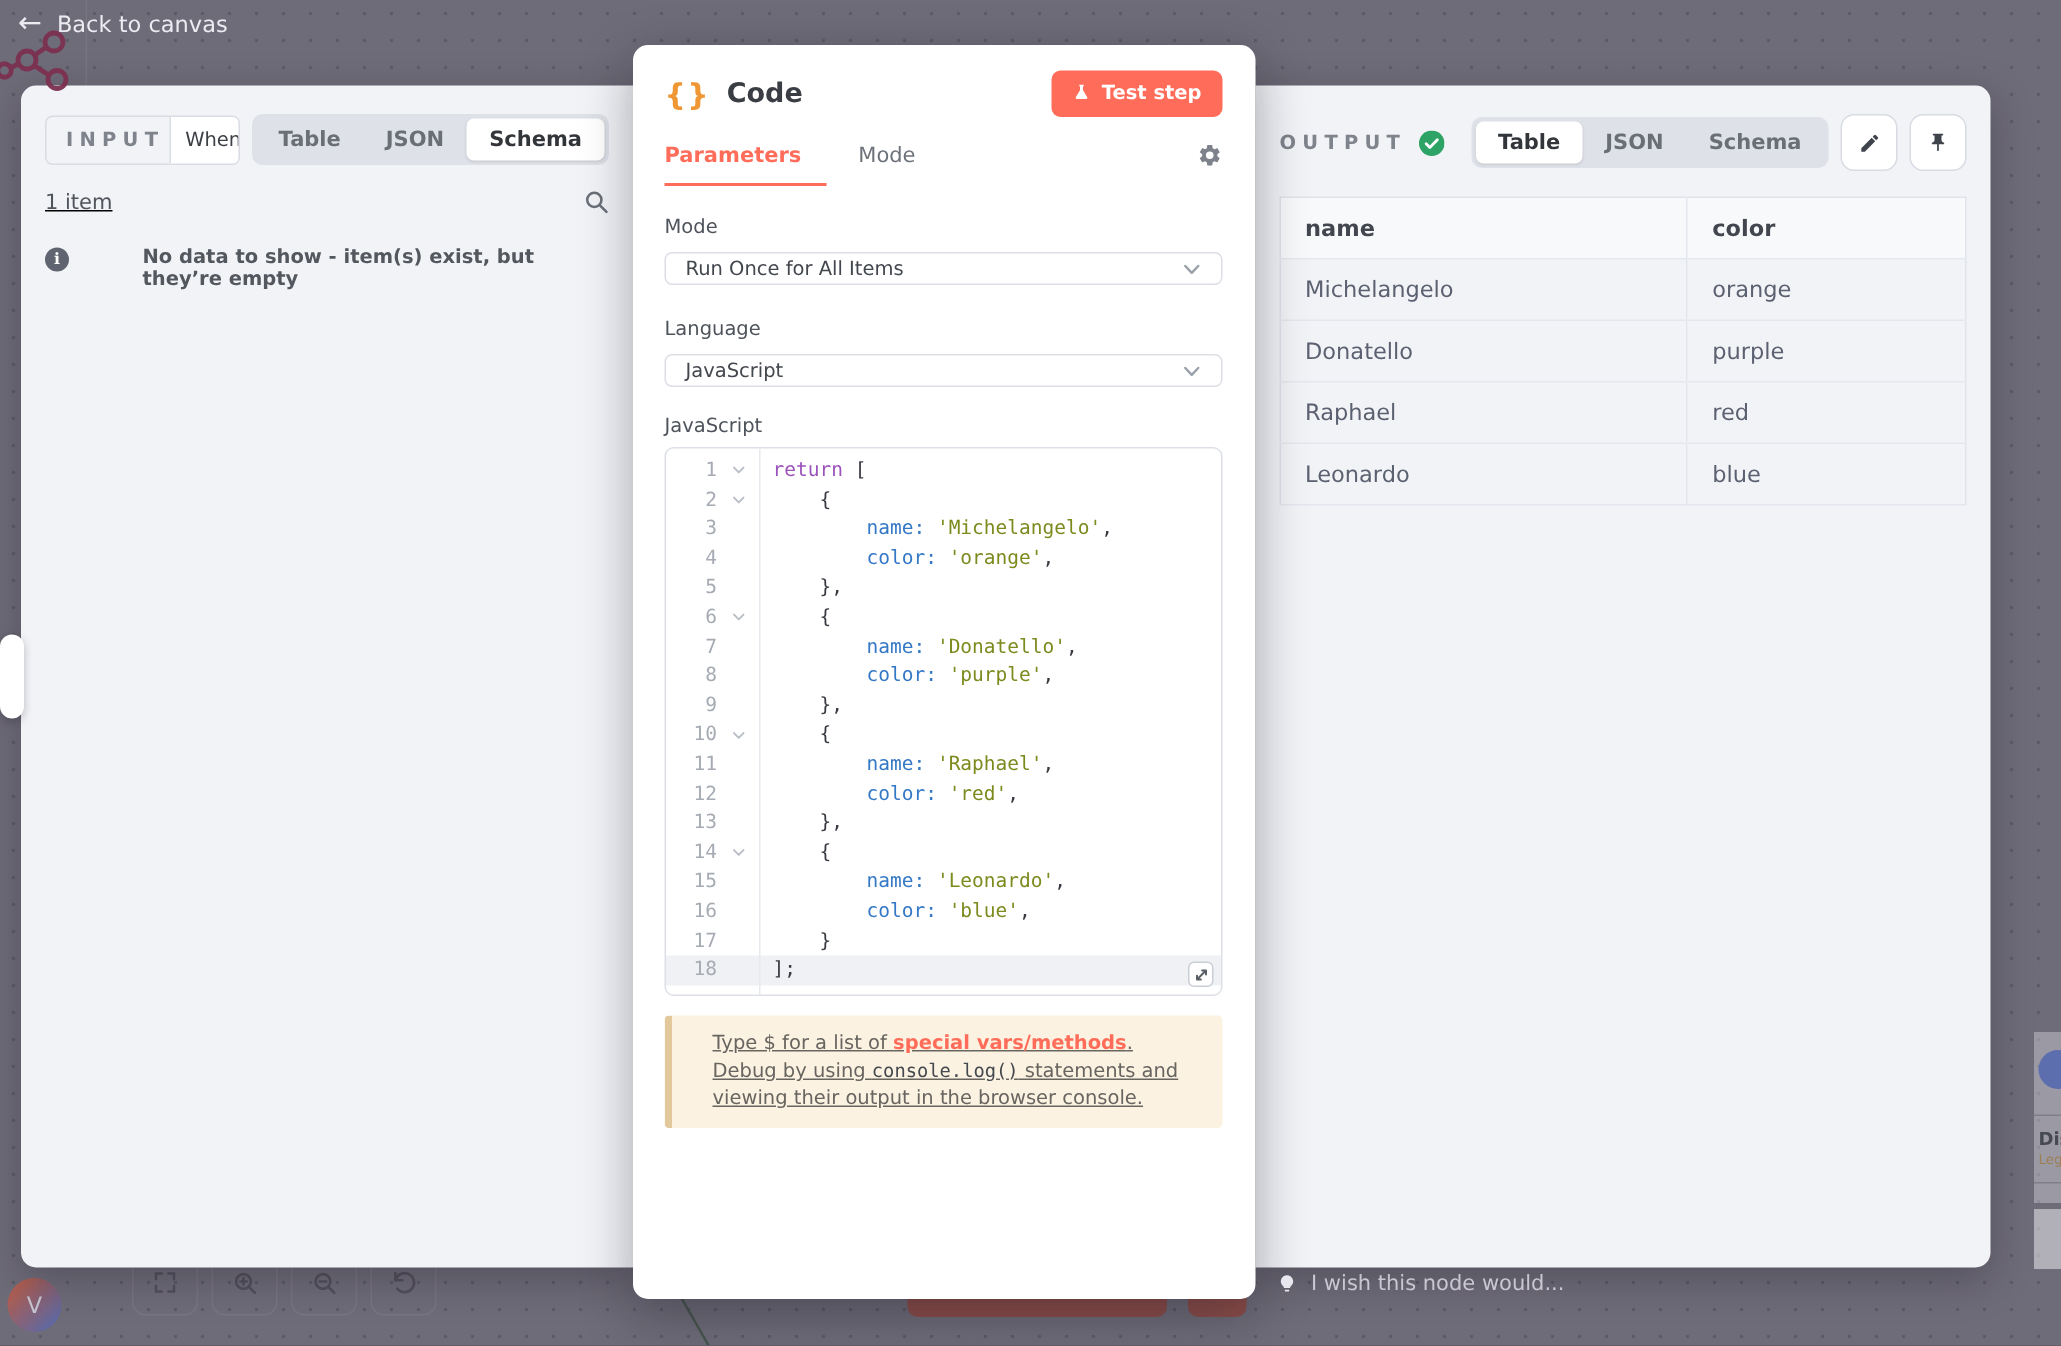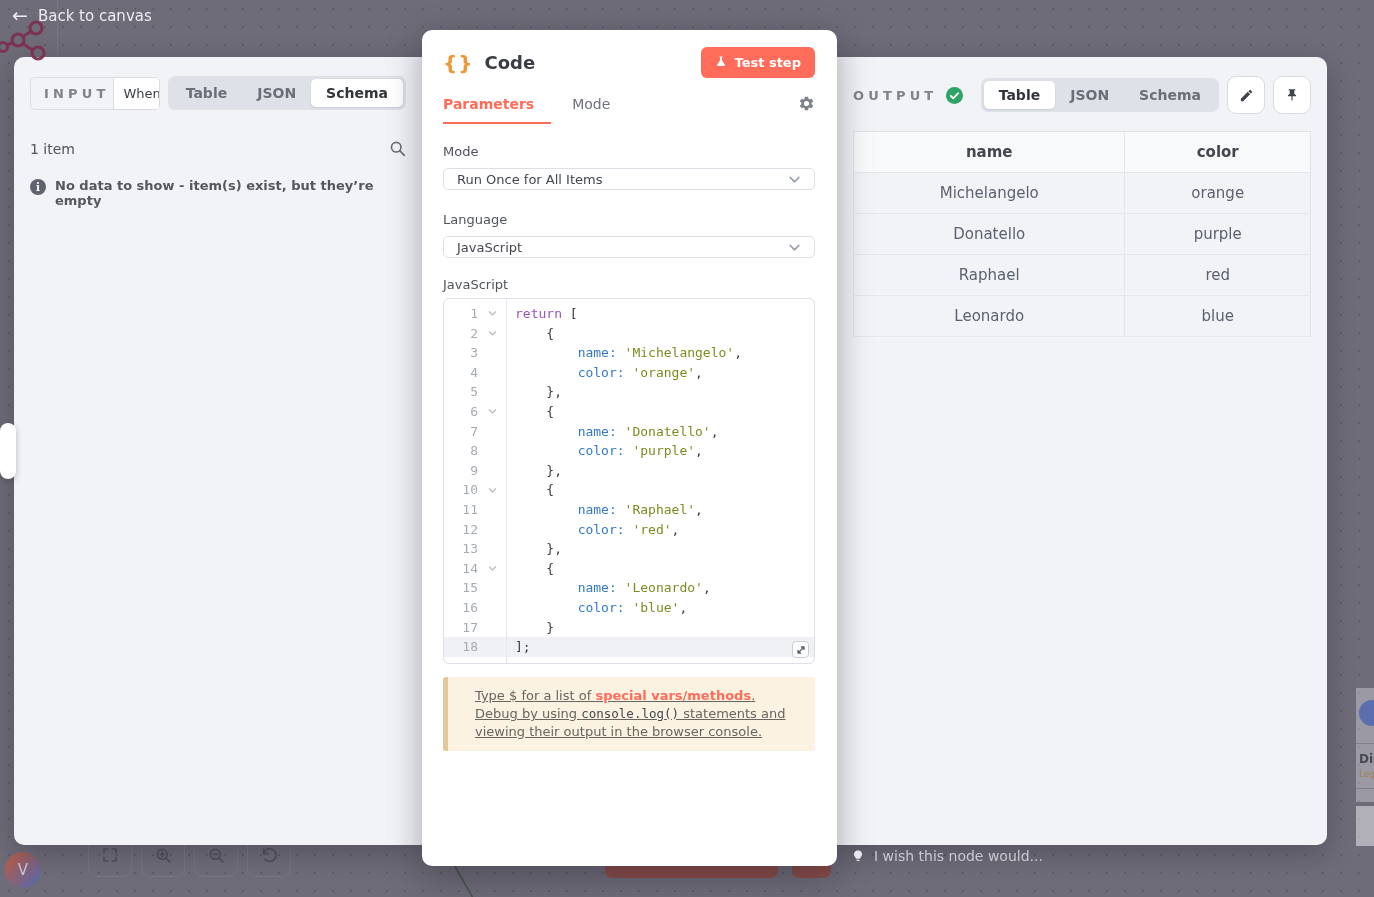--- a/index.html
+++ b/index.html
@@ -48,32 +48,32 @@
   .io-label{ font-size:13px; font-weight:600; letter-spacing:.32em; color:#7e838c; white-space:nowrap; }
   .input-group{ display:flex; align-items:stretch; border:1px solid #d9dce3; border-radius:5px; height:33px; overflow:hidden;text-align:right; }
   .input-group .io-label{ display:flex; align-items:center; padding:0 4px 0 13px; }
   .node-btn{ background:#fff; border-left:1px solid #d9dce3; padding:0 9px; font-size:13px; color:#3c3f45;
     display:flex; align-items:center; width:86px; white-space:nowrap; overflow:hidden; cursor:pointer; }
   .segmented{ display:flex; background:#dfe1e8; border-radius:7px; padding:3px; }
   .segmented .seg{ padding:6px 15px; font-size:14px; font-weight:600; color:#6a6f77; border-radius:5px; cursor:pointer; white-space:nowrap;}
   .segmented .seg.active{ background:#fff; color:#32353a; font-weight:700; box-shadow:0 1px 2px rgba(0,0,0,.10); }
   .icon-sq-btn{ width:38px; height:38px; background:#fff; border:1px solid #d8dbe2; border-radius:9px;
     display:flex; align-items:center; justify-content:center; color:#3f434b; cursor:pointer; }
-  .items-row{ display:flex; align-items:center; justify-content:space-between; margin-top:30px; }
+  .items-row{ display:flex; align-items:center; justify-content:space-between; margin-top:16px;text-decoration:underline; }
   .items-count{ font-size:14px; color:#50545b; }
   .search-btn{ color:#6a6f78; cursor:pointer; display:flex; }
   .empty-row{ display:flex; align-items:flex-start; gap:9px; margin-top:21px; }
   .info-ic{ width:16px; height:16px; border-radius:50%; background:#5f6470; color:#fff; font-size:10.5px; font-weight:bold;
     display:flex; align-items:center; justify-content:center; flex:0 0 auto; margin-top:1px; font-family:"DejaVu Serif","Liberation Serif",serif;}
-  .empty-msg{ font-size:13px; font-weight:600; color:#53575e; }
+  .empty-msg{ font-size:13px; font-weight:600; color:#53575e;margin-left:40px; }
   .out-title{ display:flex; align-items:center; gap:9px; }
   
   .out-table{ width:100%; margin-top:17px; border-collapse:collapse; border:1px solid #e0e3e9; }
-  .out-table th{ text-align:center; font-size:15px; font-weight:bold; color:#42464e; padding:11px 16px; background:#f8f9fb; border-bottom:1px solid #e4e7ed;}
-  .out-table td{ font-size:15px; color:#5b6170; padding:11px 16px; border-bottom:1px solid #e4e7ed; background:#f2f3f7;text-align:center; }
+  .out-table th{ text-align:left; font-size:15px; font-weight:bold; color:#42464e; padding:11px 16px; background:#f8f9fb; border-bottom:1px solid #e4e7ed;}
+  .out-table td{ font-size:15px; color:#5b6170; padding:11px 16px; border-bottom:1px solid #e4e7ed; background:#f2f3f7; }
   .out-table th+th, .out-table td+td{ border-left:1px solid #e4e7ed; }
   
   .modal{ position:absolute; left:422px; top:30px; width:415px; height:836px; background:#fff; border-radius:10px;
     box-shadow:0 10px 34px rgba(15,13,24,.35); z-index:5; padding:17px 22px 0 21px; }
   .modal-head{ display:flex; align-items:center; }
   .braces{ color:#ef9635; font-size:20px; font-weight:bold; letter-spacing:1px; }
   .modal-title{ font-size:18px; font-weight:600; color:#3a3d44; margin-left:11px; }
   .test-btn{ margin-left:auto; background:#ff6d5a; border:none; color:#fff; font-size:13px; font-weight:600;
     border-radius:6px; padding:8px 14px; display:flex; align-items:flex-start; gap:7px; cursor:pointer; font-family:inherit;}
   .modal-tabs{ position:relative; display:flex; align-items:center; gap:38px; margin-top:17px; padding-bottom:12px; }

